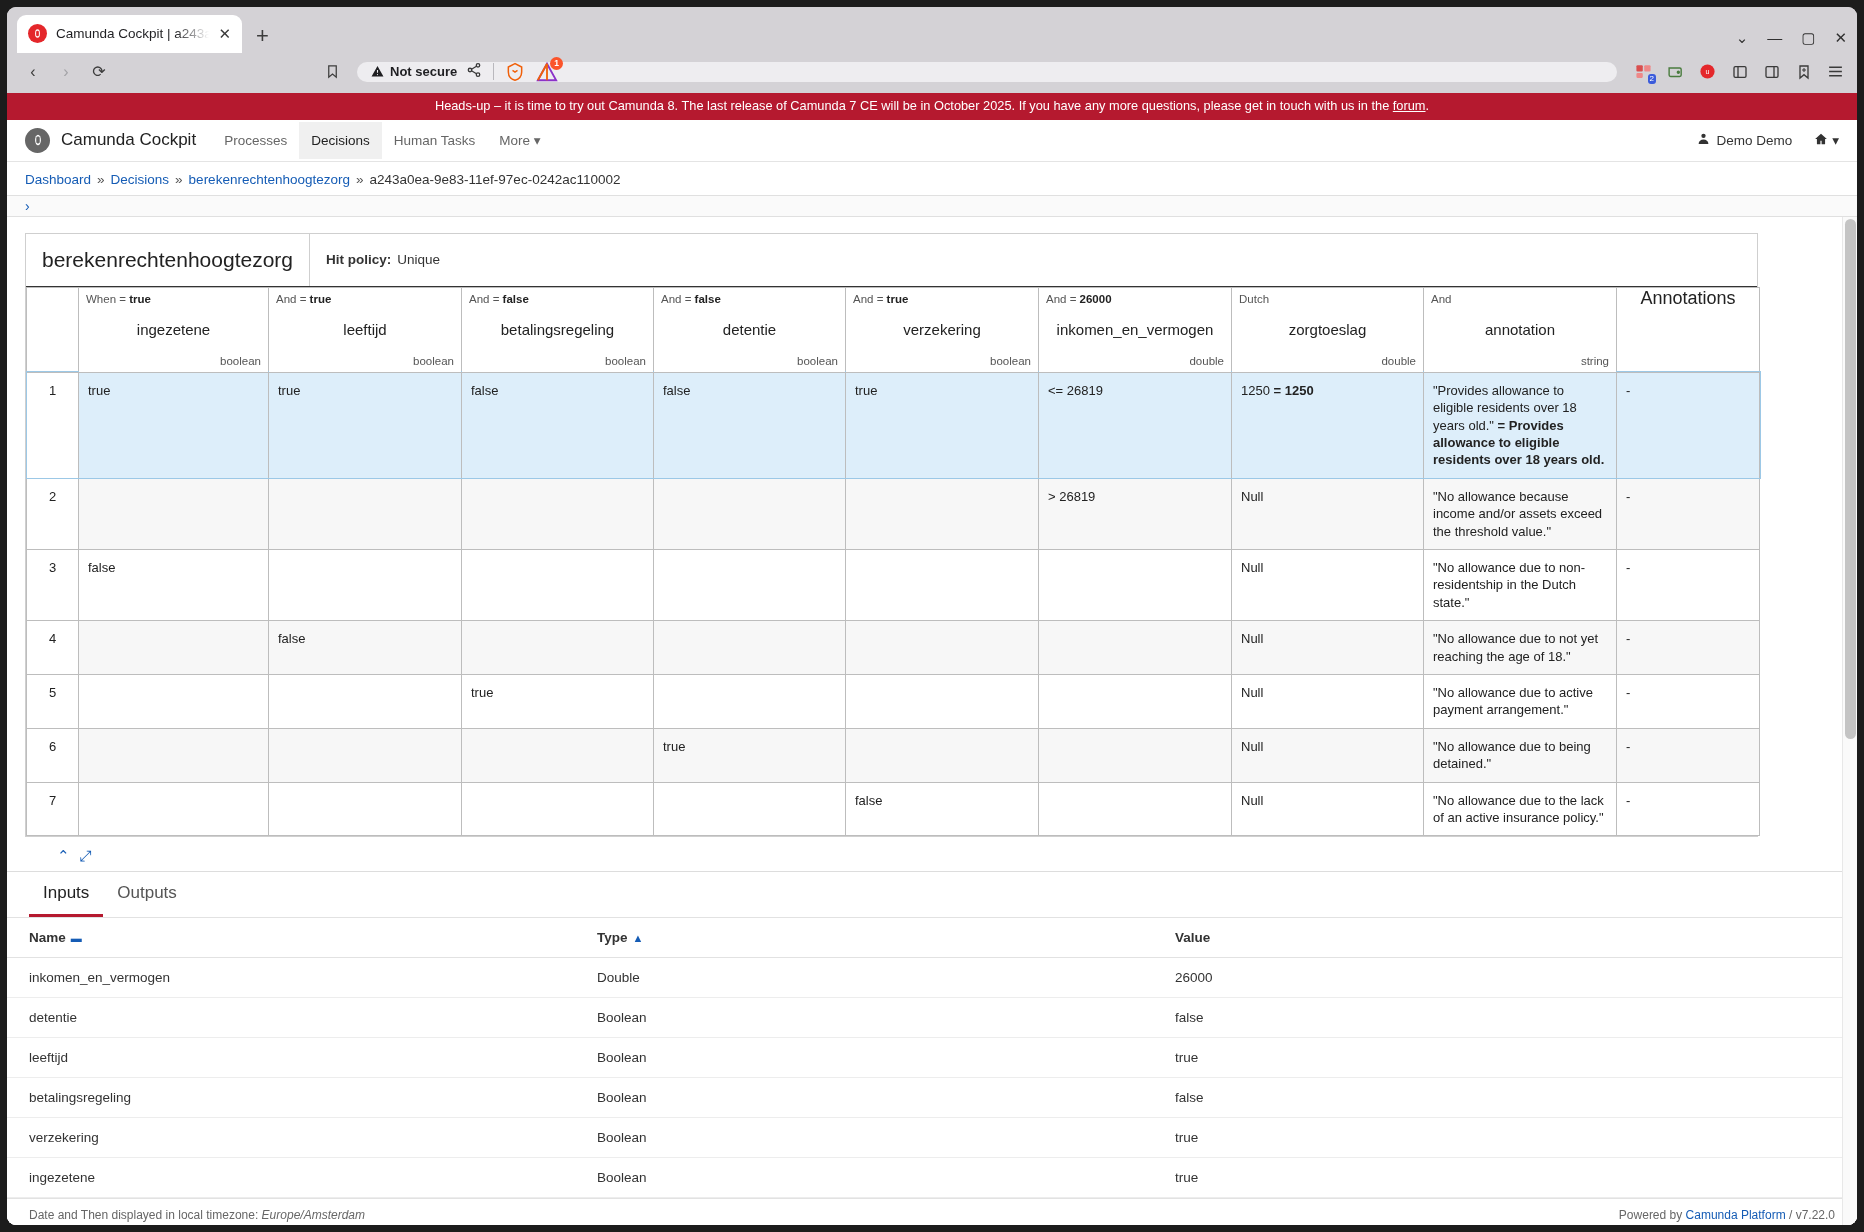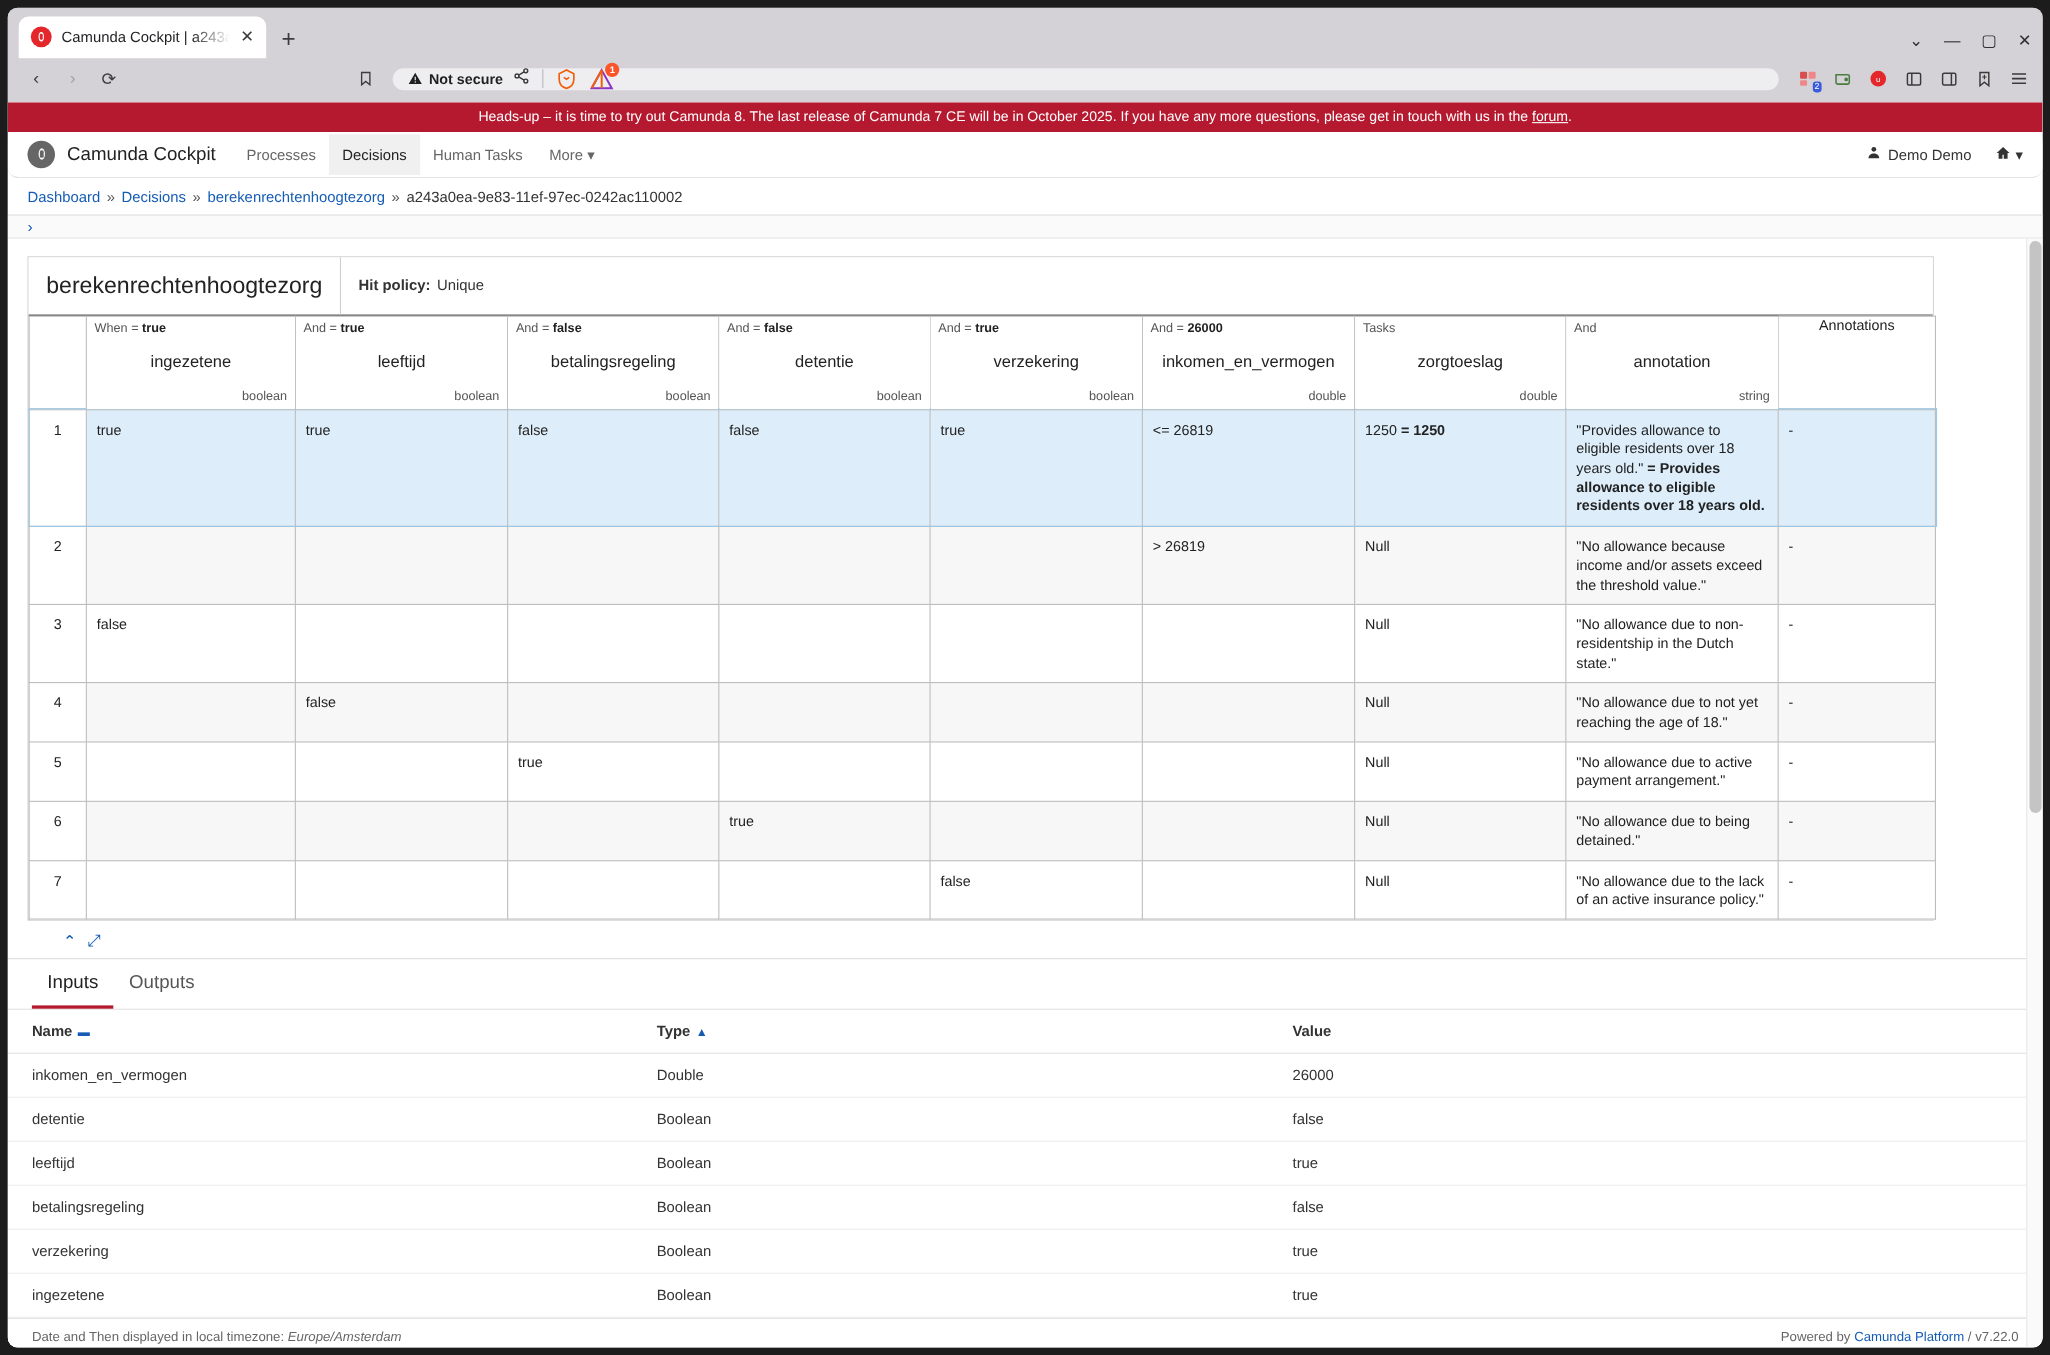--- a/index.html
+++ b/index.html
@@ -110,21 +110,21 @@
 
   .camunda-banner {
     background: #b5192f; color: #fff;
     font-size: 12.8px; text-align: center;
     padding: 5px 10px; line-height: 1.3;
   }
   .camunda-banner a { color: #fff; text-decoration: underline; }
 
   .app-header {
     height: 42px; background: #fff; border-bottom: 1px solid #e4e4e4;
-    display: flex; align-items: center; padding: 0 18px; gap: 0; border-radius: 10px;
+    display: flex; align-items: center; padding: 0 18px; gap: 0;
   }
   .brand { display: flex; align-items: center; gap: 11px; margin-right: 16px; }
   .brand-logo {
     width: 25px; height: 25px; border-radius: 50%; background: #666;
     display: flex; align-items: center; justify-content: center;
   }
   .brand-logo svg { width: 14px; height: 14px; }
   .brand-name { font-size: 17px; color: #222; }
   .nav-item {
     font-size: 13.5px; color: #666; padding: 11px 12px; cursor: pointer;
@@ -174,21 +174,21 @@
   }
   .colh-inner { display: flex; flex-direction: column; height: 84px; padding: 5px 7px; }
   .colh-expr { font-size: 11.5px; color: #555; text-align: left; font-weight: 400; }
   .colh-expr b { color: #222; font-weight: 700; }
   .colh-name {
     flex: 1 1 auto; display: flex; align-items: center; justify-content: center;
     font-size: 15px; color: #222; font-weight: 400;
   }
   .colh-type { font-size: 11.5px; color: #555; text-align: right; font-weight: 400; }
   th.ann-h {
-    font-size: 13px; color: #222; font-weight: 400; vertical-align: middle;
+    font-size: 18px; color: #222; font-weight: 400; vertical-align: middle;
     width: 144px; background: #fff;
   }
 
   table.dmn tbody tr td { font-size: 13px; color: #222; padding: 9px 9px; line-height: 1.34; }
   td.idx { text-align: center; color: #555; font-size: 13px; vertical-align: middle;
            background: #fff !important; }
   tr.hl td { background: #ddeefa; }
   tr.odd td { background: #f7f7f7; }
   tr.even td { background: #fff; }
   tr.hl { outline: 1px solid #9cc8e6; }
@@ -478,21 +478,21 @@
                   </th>
                   <th class="col-h">
                     <div class="colh-inner">
                       <div class="colh-expr">And = <b>26000</b></div>
                       <div class="colh-name">inkomen_en_vermogen</div>
                       <div class="colh-type">double</div>
                     </div>
                   </th>
                   <th class="col-h">
                     <div class="colh-inner">
-                      <div class="colh-expr">Tasks</div>
+                      <div class="colh-expr">Dutch</div>
                       <div class="colh-name">zorgtoeslag</div>
                       <div class="colh-type">double</div>
                     </div>
                   </th>
                   <th class="col-h">
                     <div class="colh-inner">
                       <div class="colh-expr">And</div>
                       <div class="colh-name">annotation</div>
                       <div class="colh-type">string</div>
                     </div>

